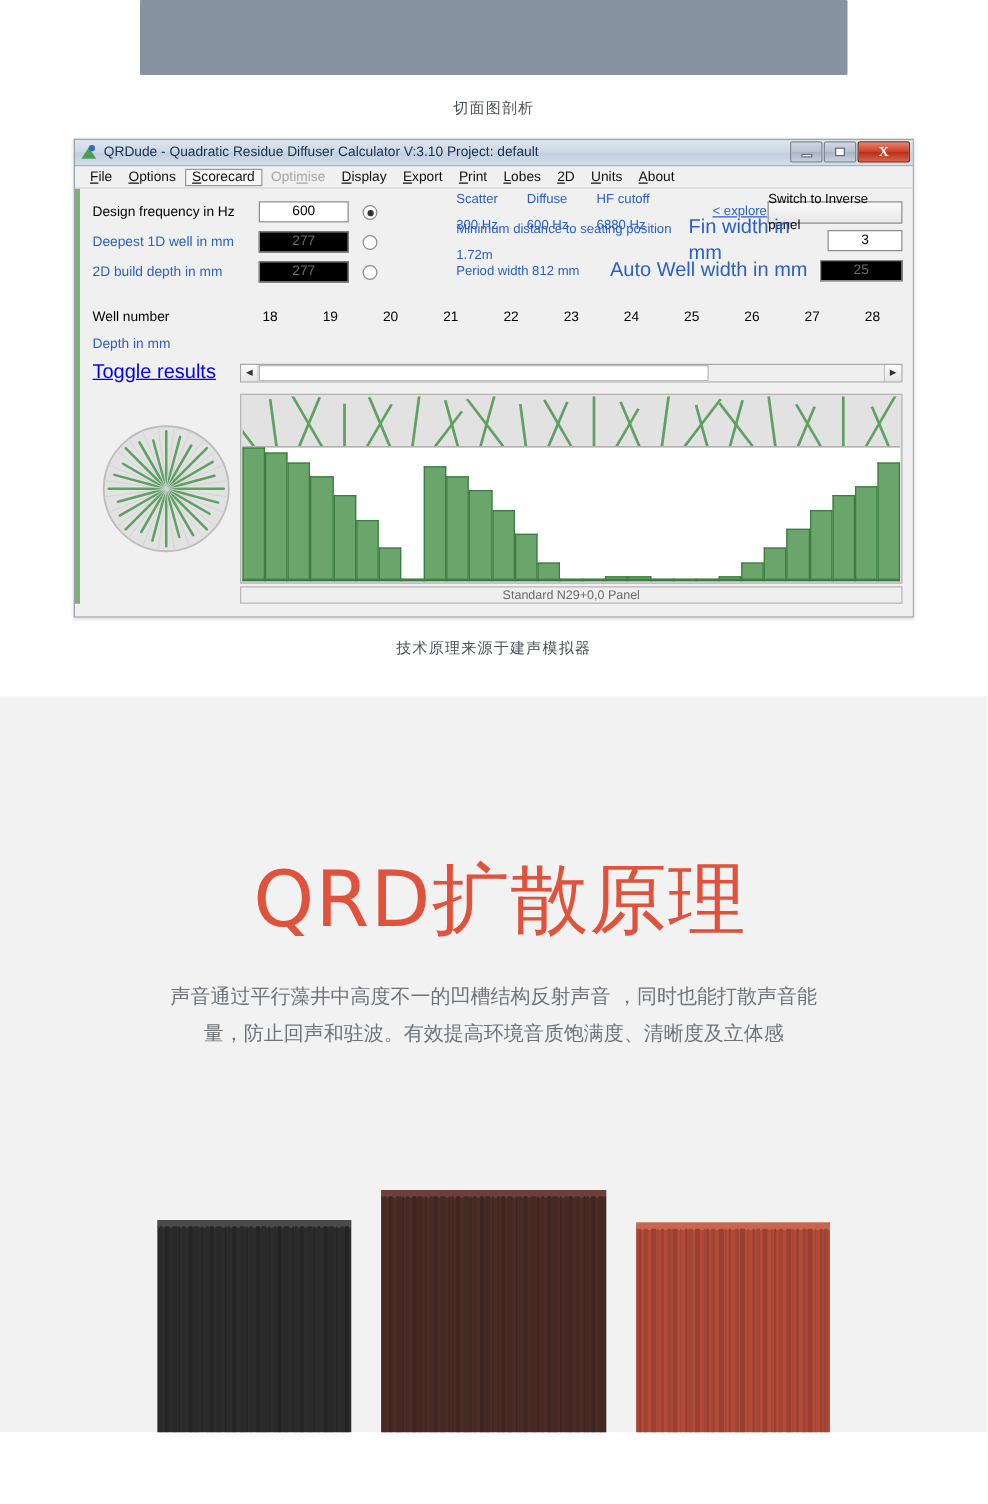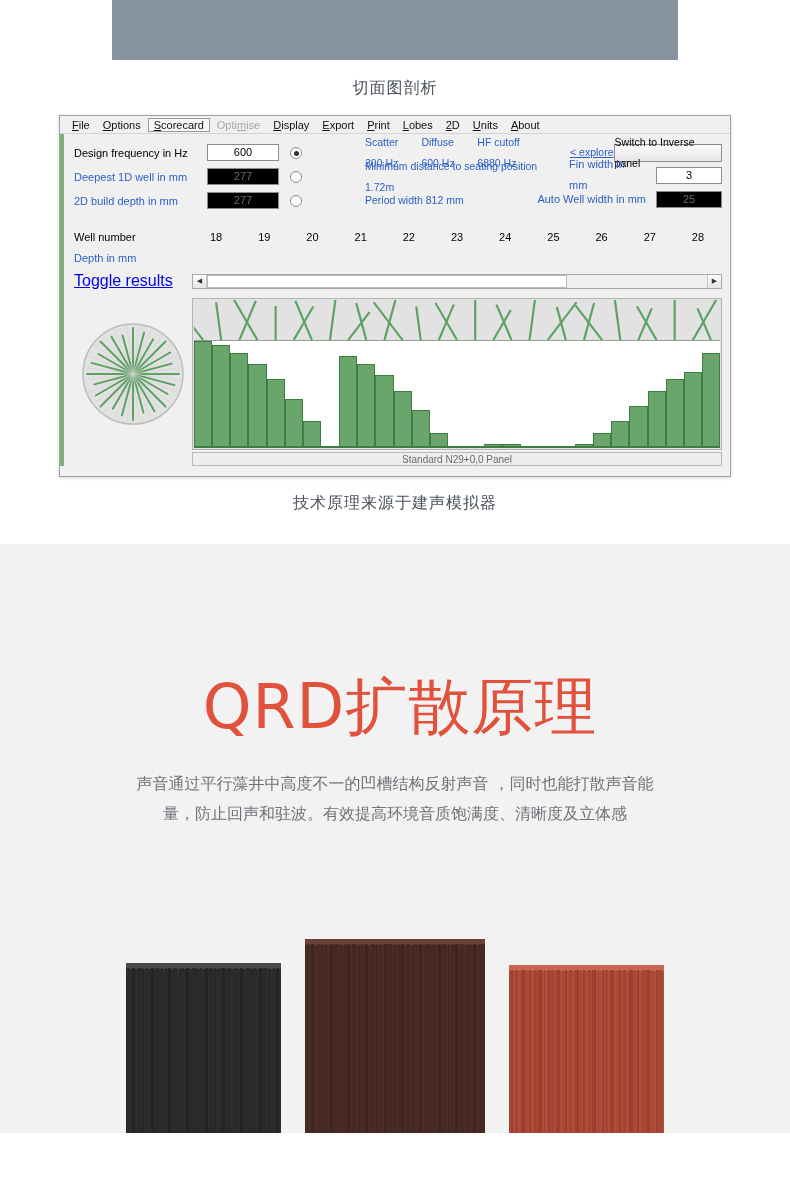--- a/index.html
+++ b/index.html
@@ -18,21 +18,21 @@
     width: 566px;
     height: 60px;
     margin: 0 auto;
     background: #8793a0;
     border-radius: 1px;
   }
 
   .caption {
     text-align: center;
     color: #4a5159;
-    font-size: 16px;
+    font-size: 12px;
     letter-spacing: 1px;
     padding: 18px 0 16px 0;
     font-family: "DejaVu Sans", "Liberation Sans", sans-serif;
   }
   .caption-lower { padding: 16px 0 6px 0; }
 
   
   .app-window {
     width: 672px;
     margin: 0 auto;
@@ -232,21 +232,21 @@
     border: 1px solid #8d8d8d;
     background: linear-gradient(to bottom, #fbfbfb, #e6e6e6);
     font-size: 10.5px; color: #000000;
     display: flex; align-items: center; justify-content: center;
     font-family: "Liberation Sans", sans-serif;
   }
   .right-field-row {
     display: flex; align-items: center; justify-content: flex-end;
     height: 21px; margin-bottom: 3px;
   }
-  .right-field-row .lbl { font-size: 11px; margin-right: 10px; }
+  .right-field-row .lbl { font-size: 16px; margin-right: 10px; }
   .right-field-row .lbl.blue { color: #2b5fc4; }
 
   
   .table-area { margin-top: 12px; }
   .table-row { display: flex; align-items: center; height: 21px; }
   .table-row .row-label {
     width: 118px; flex: 0 0 auto; font-size: 11px;
   }
   .table-row .row-label.blue { color: #2b5fc4; }
   .cells { display: flex; flex: 1 1 auto; }
@@ -409,20 +409,36 @@
 <div class="page">
 
   <div class="top-section">
 
     <div class="section-image-block"></div>
 
     <div class="caption">切面图剖析</div>
 
     <div class="app-window">
 
+      <div class="titlebar">
+        <span class="title-icon">
+          <span class="tri"></span>
+            <span class="dot"></span>
+        </span>
+        <span class="titlebar-text">QRDude - Quadratic Residue Diffuser Calculator    V:3.10    Project: default</span>
+        <span class="win-buttons">
+          <span class="win-btn">
+              <span class="glyph-min"></span>
+            </span>
+          <span class="win-btn">
+              <span class="glyph-max"></span>
+            </span>
+          <span class="win-btn close">X</span>
+        </span>
+      </div>
 
       <div class="menubar">
         <span class="menu-item"><u>F</u><span>ile</span></span>
         <span class="menu-item"><u>O</u>ptions</span>
         <span class="menu-item active"><u>S</u>corecard</span>
         <span class="menu-item disabled">Opti<u>m</u>ise</span>
         <span class="menu-item"><u>D</u>isplay</span>
         <span class="menu-item"><u>E</u>xport</span>
         <span class="menu-item"><u>P</u>rint</span>
         <span class="menu-item"><u>L</u>obes</span>

